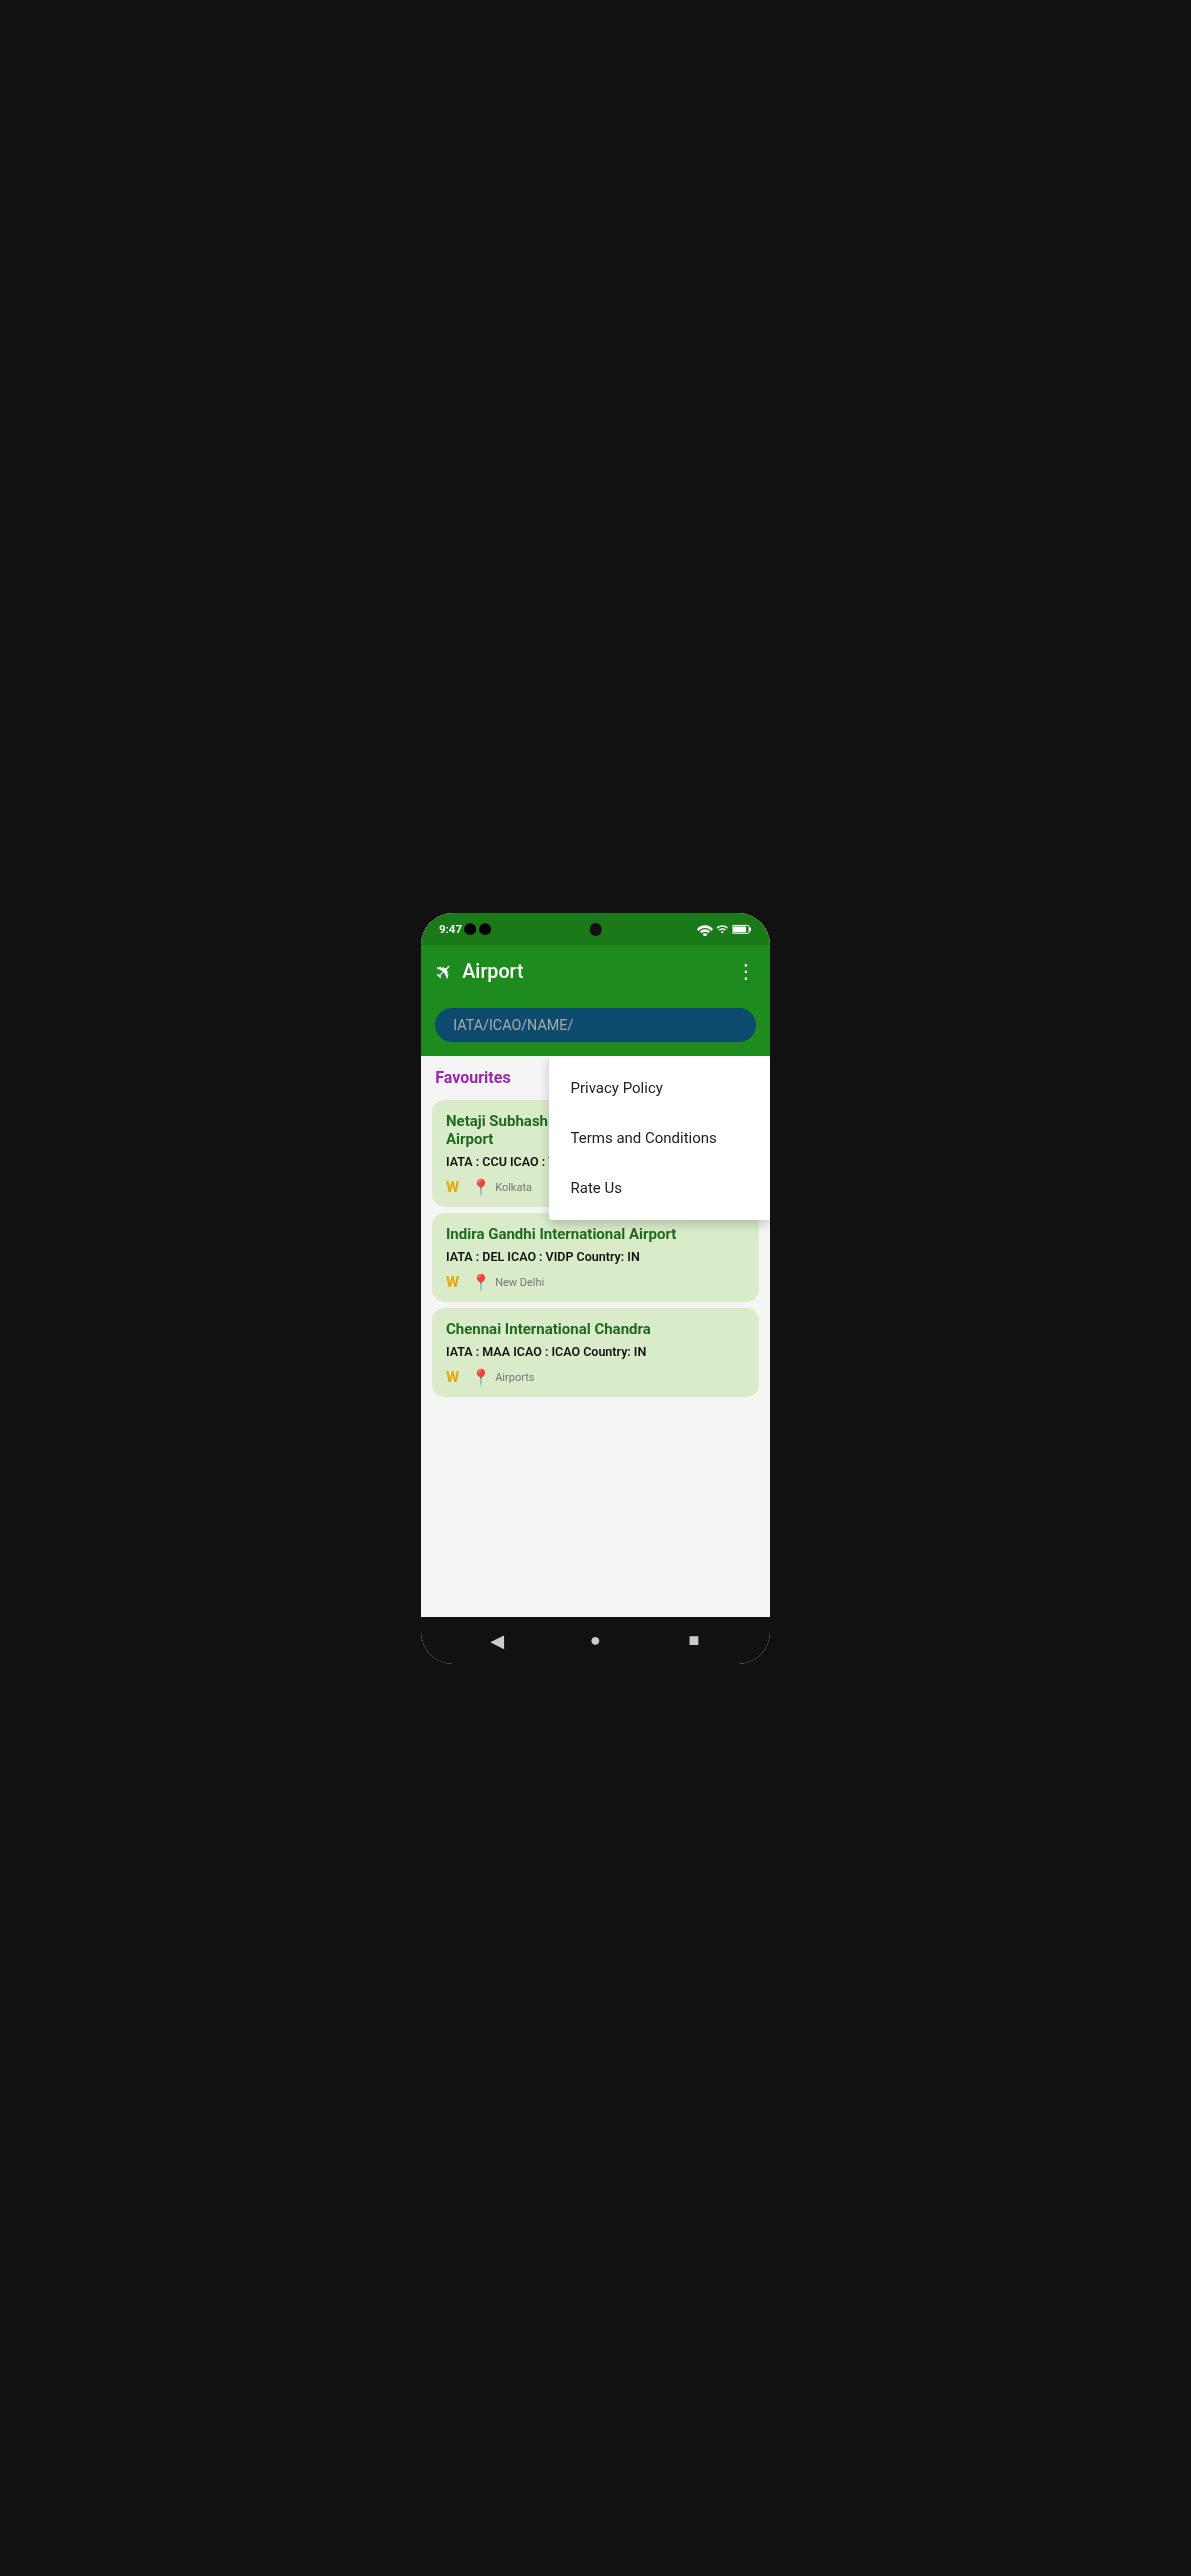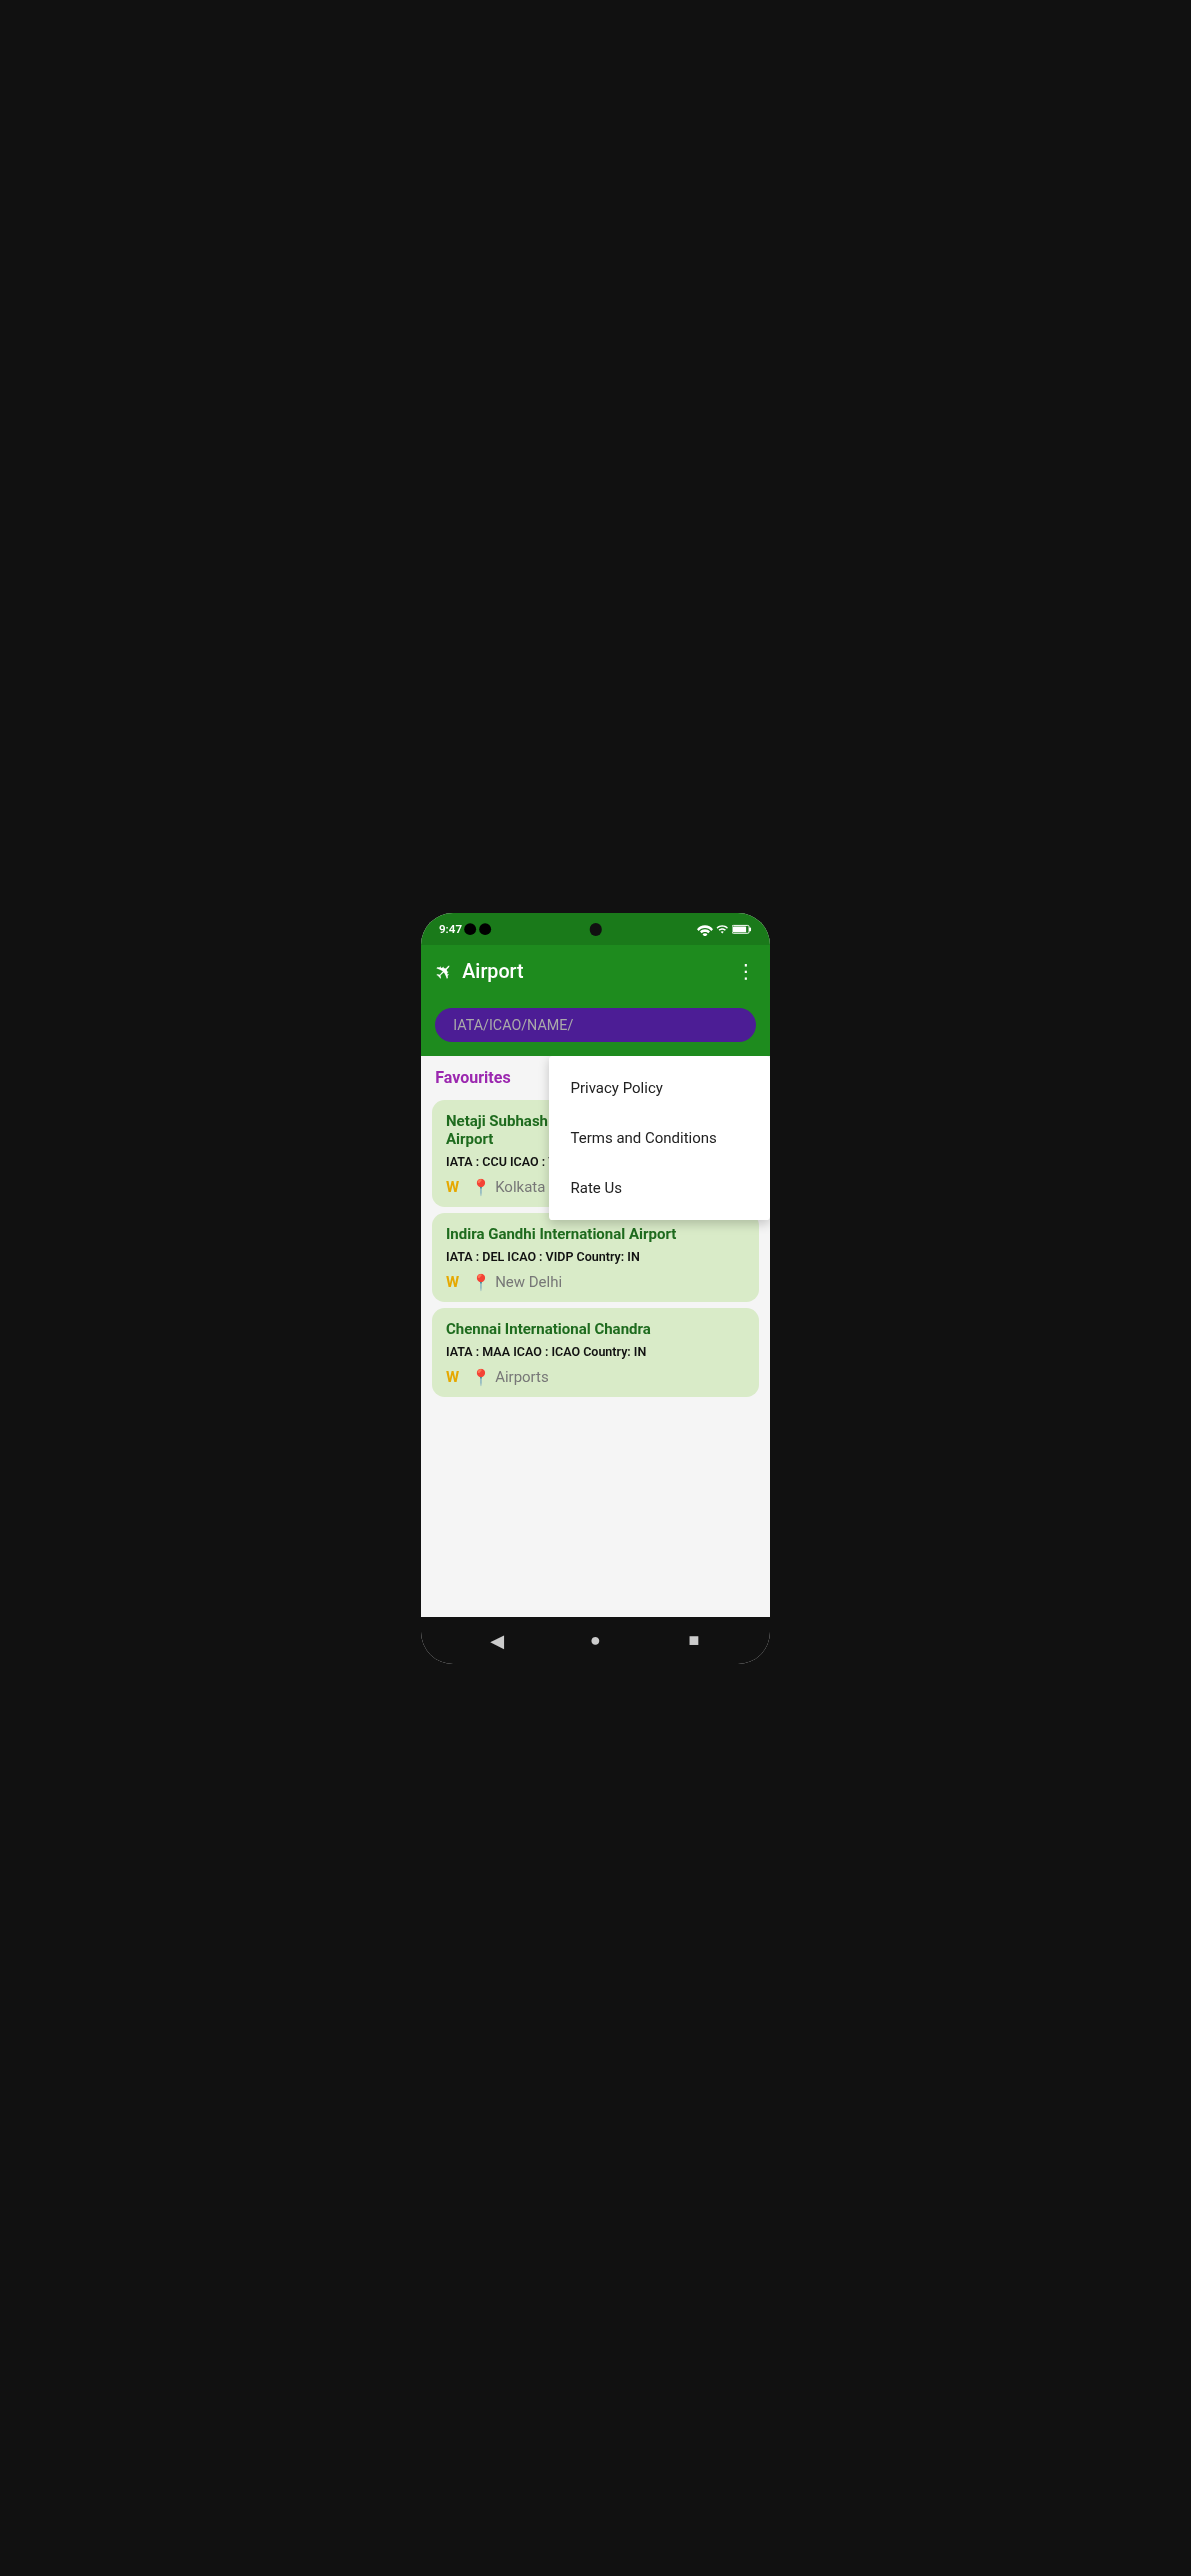--- a/index.html
+++ b/index.html
@@ -103,21 +103,21 @@
       cursor: pointer;
     }
 
     
     .search-section {
       background: #1e8b1e;
       padding: 9px 14.3px 14.3px 14.3px;
     }
 
     .search-bar {
-      background: #4c1d95;
+      background: #0c4a6e;
       border-radius: 27px;
       padding: 9px 18px;
       display: flex;
     }
 
     .search-placeholder {
       color: #aaa;
       font-size: 14.3px;
     }
 
@@ -197,21 +197,21 @@
       gap: 3.6px;
     }
 
     .pin-icon {
       color: #2979ff;
       font-size: 16px;
     }
 
     .city-name {
       color: #777;
-      font-size: 15px;
+      font-size: 11px;
     }
 
     
     .nav-bar {
       background: #111;
       height: 47px;
       display: flex;
       align-items: center;
       justify-content: space-around;
       padding: 0 27px;

